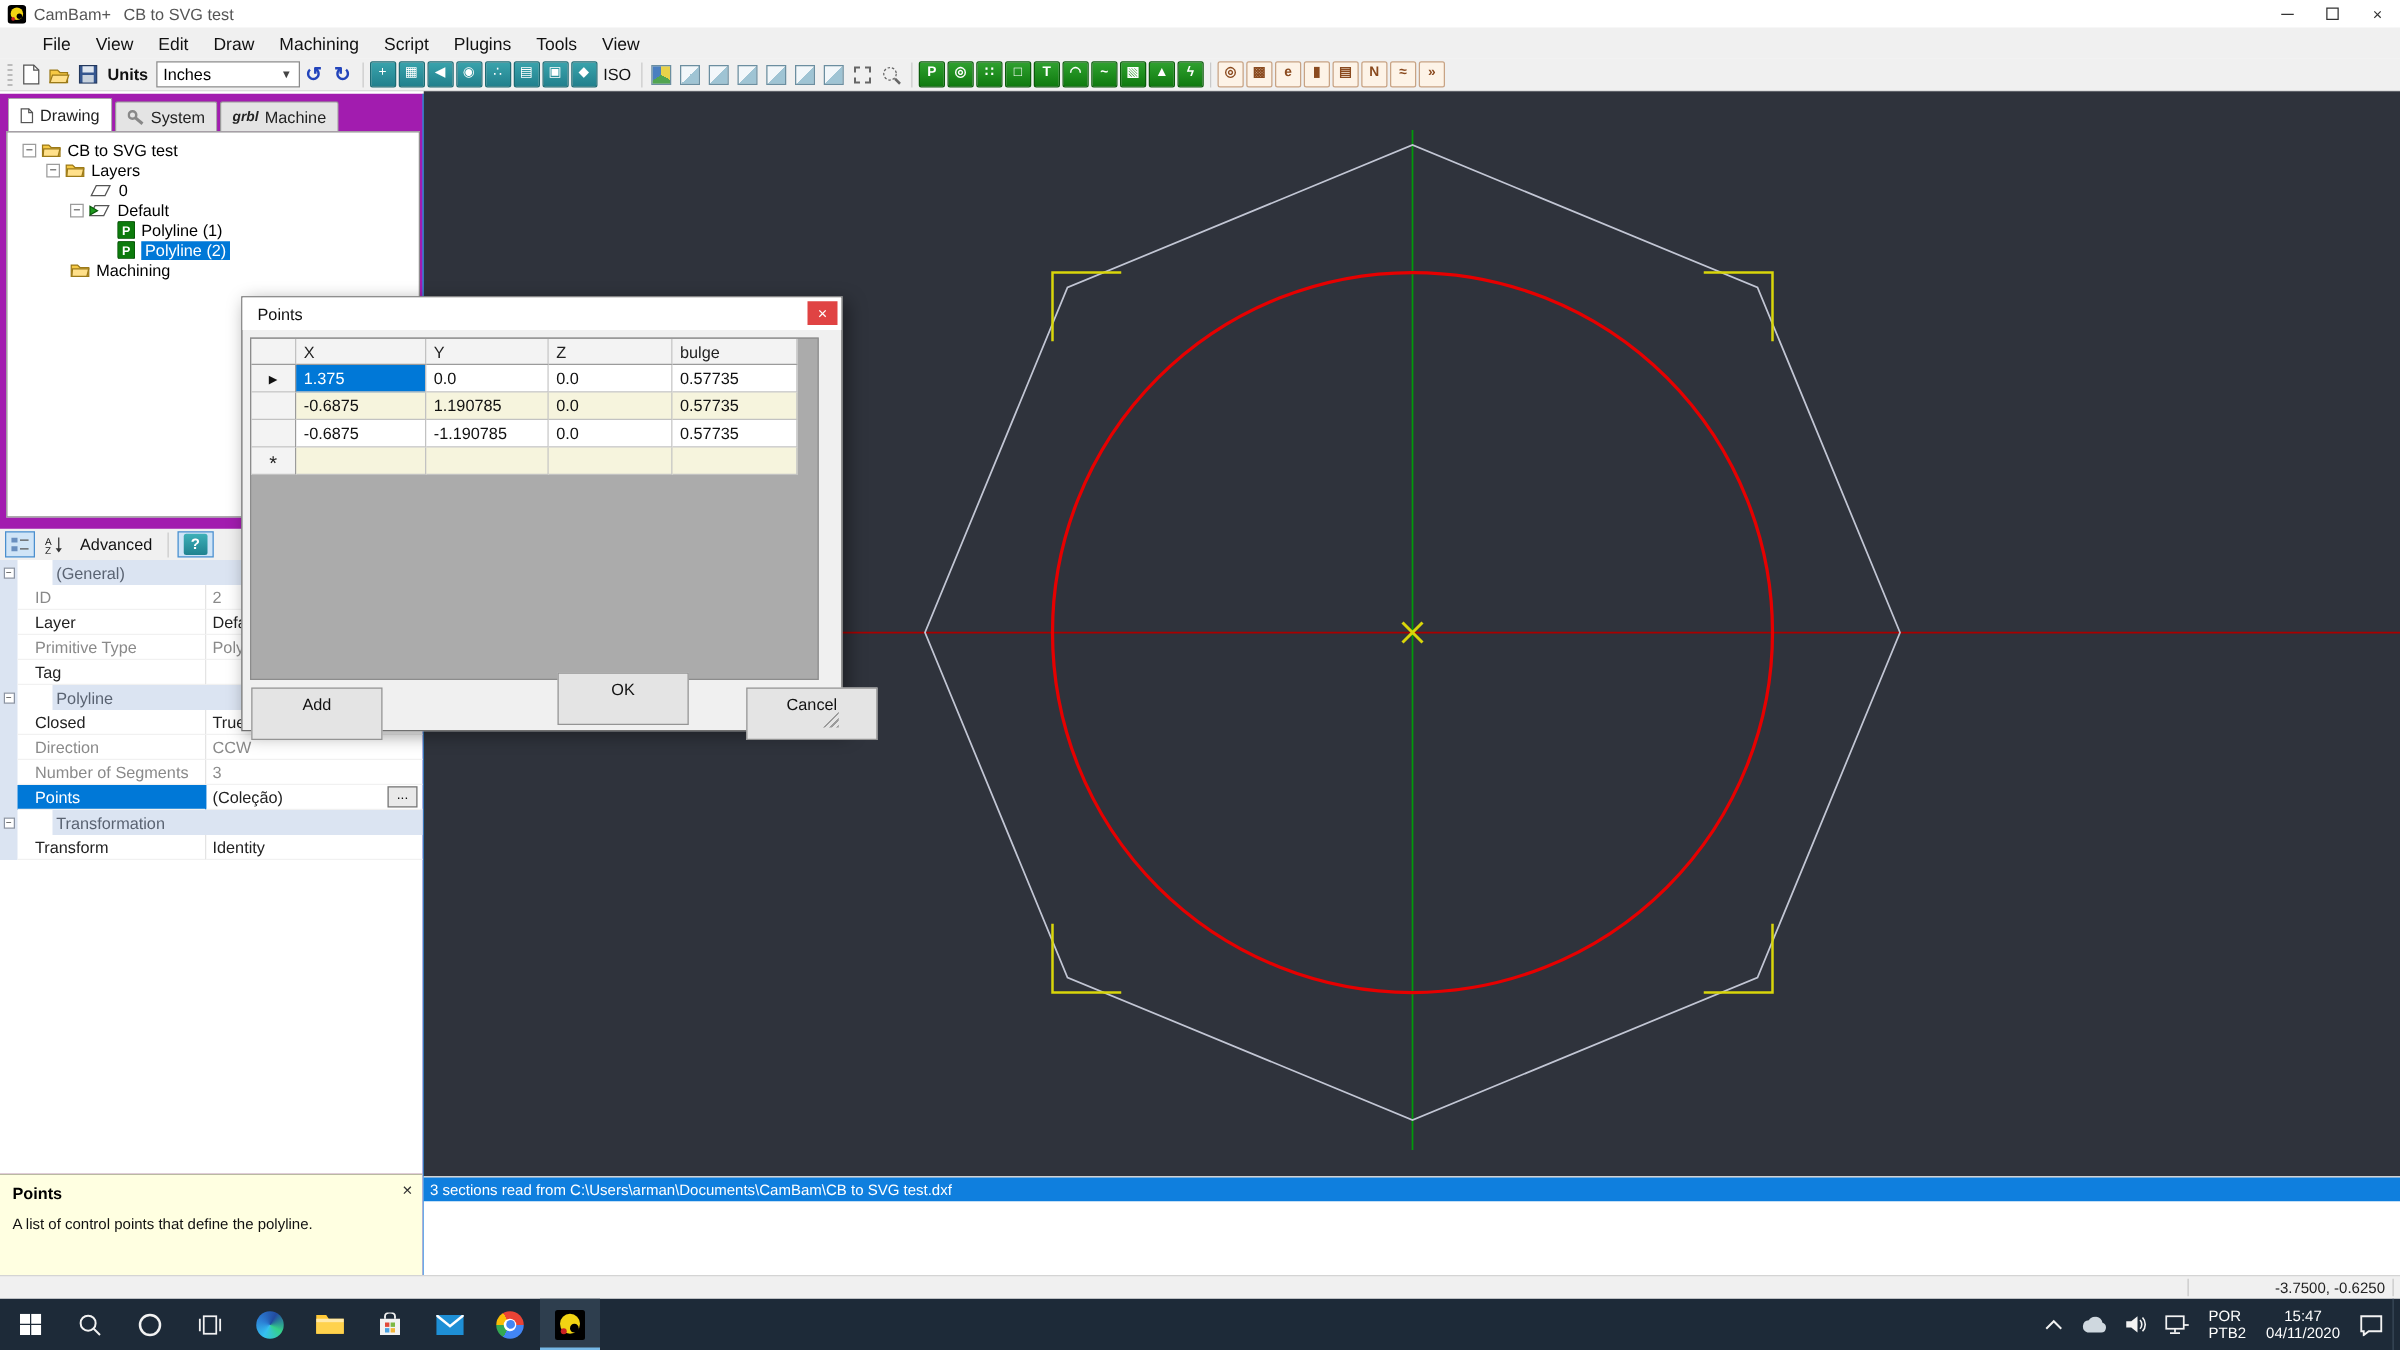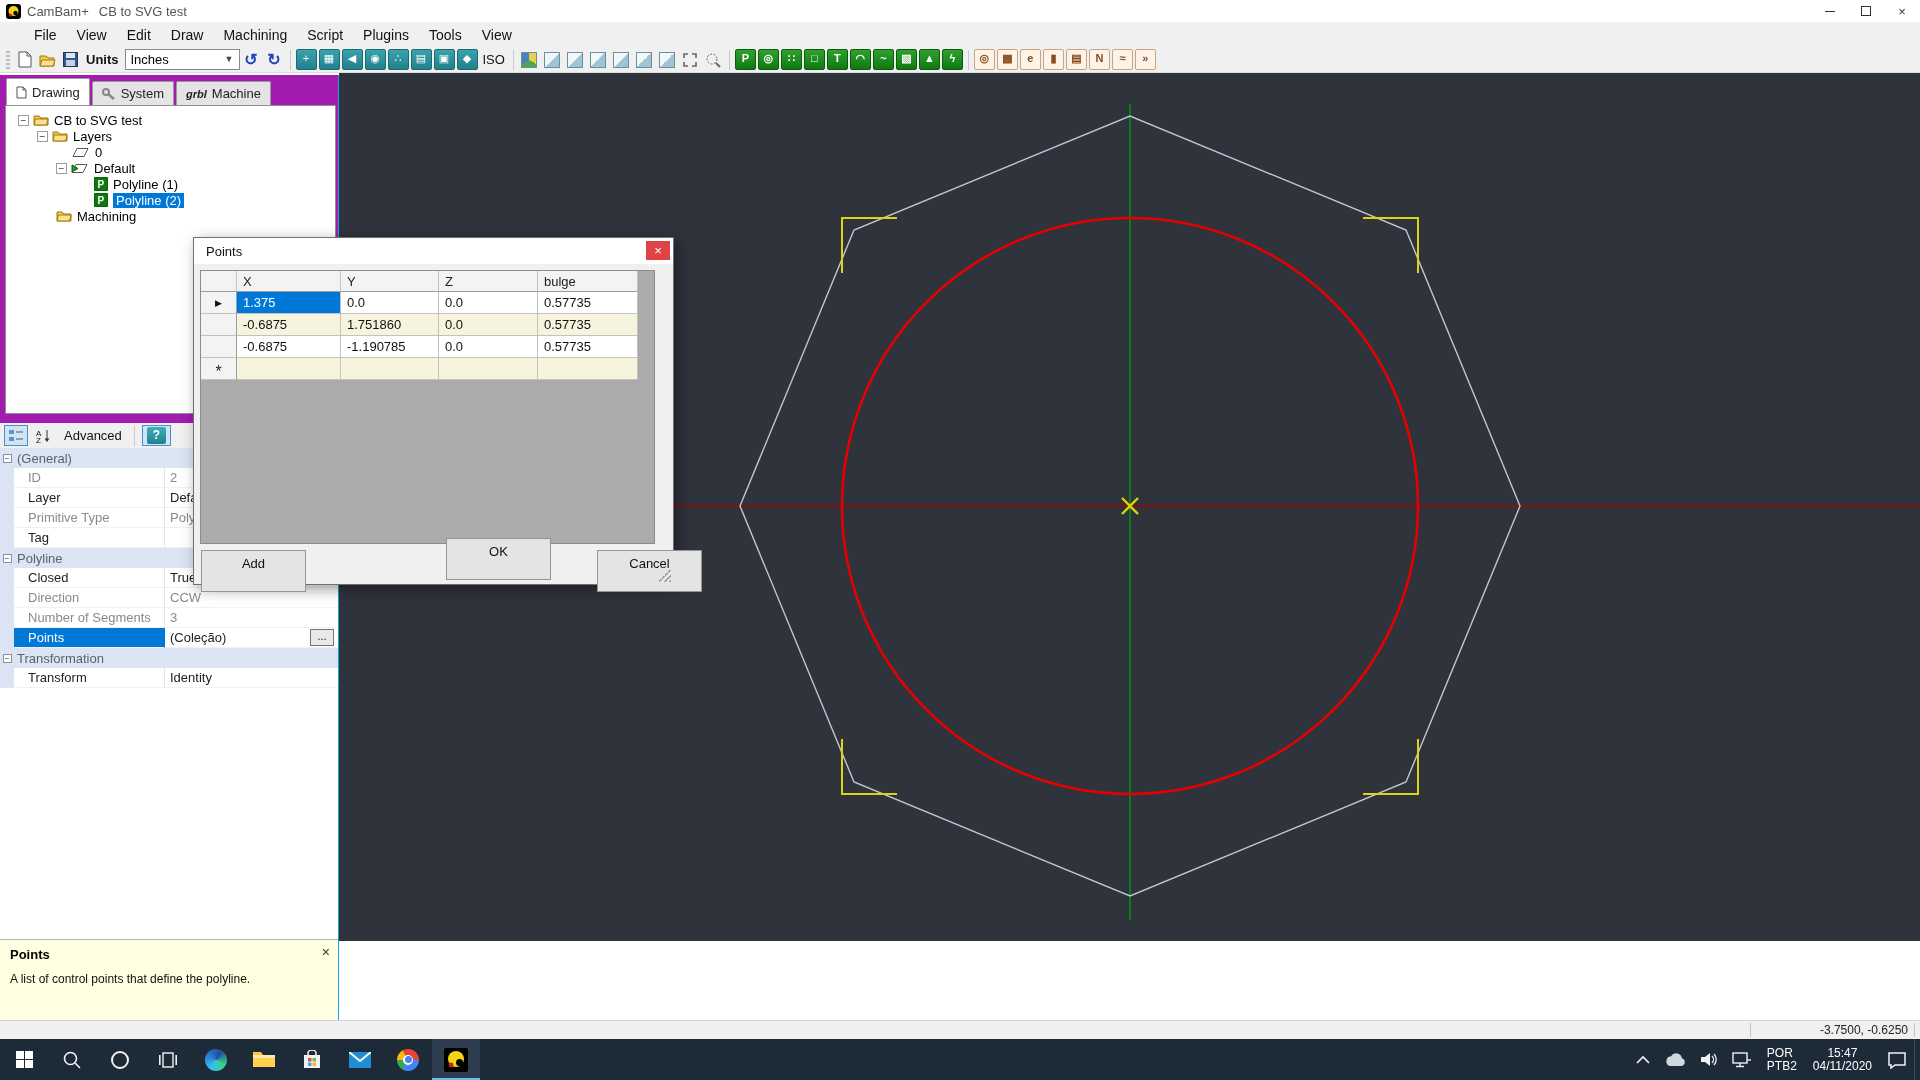--- a/index.html
+++ b/index.html
@@ -53,21 +53,21 @@
   #ptb{position:absolute;left:0;top:348px;width:338px;height:25px;background:#f0f0f0;display:flex;align-items:center;padding-left:4px;box-sizing:border-box;gap:3px;}
   .pbtn{height:21px;min-width:23px;border:1px solid transparent;display:flex;align-items:center;justify-content:center;font-size:13px;color:#111;padding:0 4px;box-sizing:border-box;}
   .pbtn.on{background:#cfe4f7;border-color:#4a8fce;}
   .helpbtn{width:19px;height:17px;background:linear-gradient(#3db0b8,#1f828f);border-radius:2px;color:#fff;font-weight:bold;font-size:12px;line-height:17px;text-align:center;}
 
   
   #pgrid{position:absolute;left:0;top:373px;width:338px;height:491px;background:#fff;}
   .pgr{height:20px;display:flex;font-size:13px;position:relative;}
   .pgutter{width:14px;background:#dbe4f2;flex:none;display:flex;align-items:center;justify-content:center;}
   .pexp{width:9px;height:9px;border:1px solid #8a93a3;background:#fff;color:#333;font-size:8px;line-height:7px;text-align:center;box-sizing:border-box;}
-  .pcat{flex:1;background:#dbe4f2;color:#5a6372;display:flex;align-items:center;padding-left:3px;}
+  .pcat{flex:1;background:#dbe4f2;color:#5a6372;display:flex;align-items:center;padding-left:3px;margin-left:28px;}
   .pname{width:151px;padding-left:14px;border-right:1px solid #e4e4e4;border-bottom:1px solid #f1f1f1;display:flex;align-items:center;color:#222;box-sizing:border-box;}
   .pval{flex:1;padding-left:5px;border-bottom:1px solid #f1f1f1;display:flex;align-items:center;color:#222;position:relative;}
   .pgr.ro .pname,.pgr.ro .pval{color:#8a8a8a;}
   .pgr.selrow .pname{background:#0078d7;color:#fff;border-right-color:#0078d7;}
   .dotsbtn{position:absolute;right:4px;top:1px;width:24px;height:17px;border:1px solid #747474;background:#e9e9e9;font-size:11px;line-height:13px;text-align:center;color:#111;box-sizing:border-box;}
 
   
   #descp{position:absolute;left:0;top:864px;width:338px;height:83px;background:#ffffe1;border-top:1px solid #b9b9a2;box-sizing:border-box;padding:7px 10px;}
   #descp .dtitle{font-size:13px;font-weight:bold;color:#000;}
   #descp .dclose{position:absolute;right:8px;top:4px;font-size:14px;color:#333;}
@@ -492,20 +492,23 @@
       <polygon fill="none" stroke-width="1.4" points="1181,433 1067,157 791,43 515,157 401,433 515,709 791,823 1067,709" stroke="#c2c6d4"></polygon>
       <circle fill="none" stroke-width="2.6" cx="791" cy="433" r="288" stroke="#e60000"></circle>
       <path fill="none" stroke-width="2" d="M503,200 L503,145 L558,145" stroke="#d9d60a"></path>
       <path fill="none" stroke-width="2" d="M1024,145 L1079,145 L1079,200" stroke="#d9d60a"></path>
       <path fill="none" stroke-width="2" d="M503,666 L503,721 L558,721" stroke="#d9d60a"></path>
       <path fill="none" stroke-width="2" d="M1024,721 L1079,721 L1079,666" stroke="#d9d60a"></path>
       <path fill="none" stroke-width="2.4" d="M783,425 L799,441 M783,441 L799,425" stroke="#d9d60a"></path>
     </svg>
   </div>
 
+  <div id="log">
+    <div class="logline">3 sections read from C:\Users\arman\Documents\CamBam\CB to SVG test.dxf</div>
+  </div>
 
   <div id="status">
     <span class="ssep" style="left:1750px;"></span>
     <span class="ssep" style="left:1914px;"></span>
     <span id="coords">-3.7500, -0.6250</span>
   </div>
 
   <div id="taskbar">
     <span class="tbbtn">
       <svg width="17" height="17">
@@ -630,21 +633,21 @@
         <div class="rhdr">
             <span class="rowmark">▶</span>
           </div>
         <div class="dcell selcell">1.375</div>
         <div class="dcell">0.0</div>
         <div class="dcell">0.0</div>
         <div class="dcell">0.57735</div>
 
         <div class="rhdr"></div>
         <div class="dcell altc">-0.6875</div>
-        <div class="dcell altc">1.751860</div>
+        <div class="dcell altc">1.190785</div>
         <div class="dcell altc">0.0</div>
         <div class="dcell altc">0.57735</div>
 
         <div class="rhdr"></div>
         <div class="dcell">-0.6875</div>
         <div class="dcell">-1.190785</div>
         <div class="dcell">0.0</div>
         <div class="dcell">0.57735</div>
 
         <div class="rhdr">

